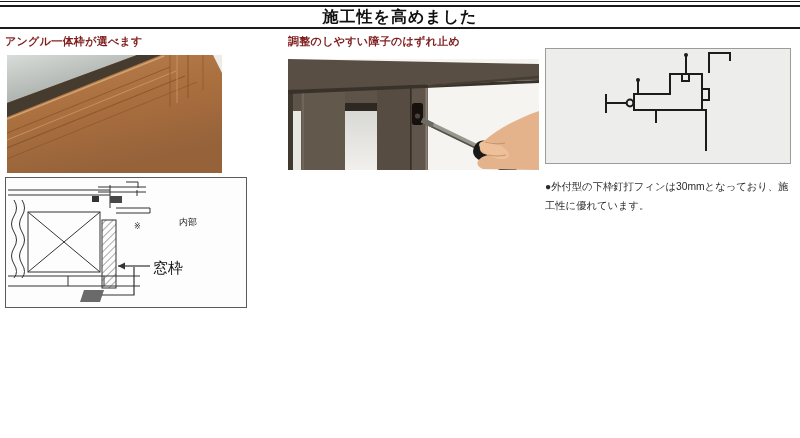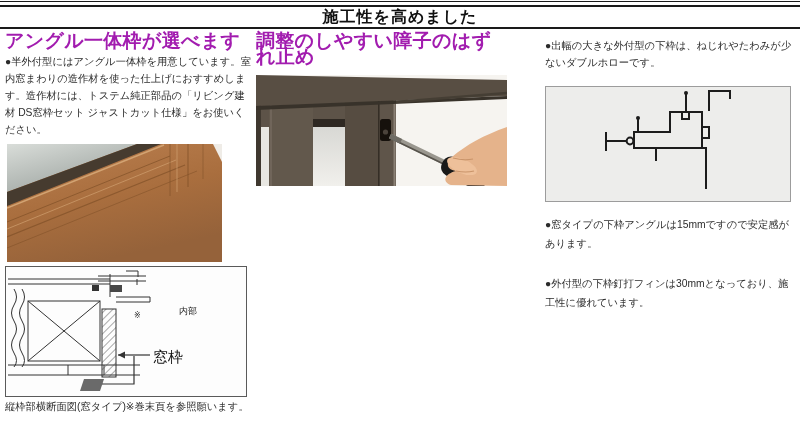--- a/index.html
+++ b/index.html
@@ -8,23 +8,23 @@
   
   .rule{position:absolute;left:0;width:800px;background:#1a1a1a;}
   #rule-top{top:1px;height:1px;}
   #rule-mid{top:5px;height:2px;}
   #rule-bot{top:27px;height:2px;}
   #page-title{position:absolute;top:7px;left:0;width:800px;text-align:center;
               font-size:16px;font-weight:bold;color:#111;letter-spacing:1px;}
   
   .col{position:absolute;top:33px;}
   #col1{left:5px;width:248px;}
-  #col2{left:256px;width:251px;}
+  #col2{left:288px;width:251px;}
   #col3{left:545px;width:248px;}
-  .col h3{margin:0;font-size:19px;font-weight:bold;color:#a21caf;line-height:16px;letter-spacing:.3px;}
+  .col h3{margin:0;font-size:11px;font-weight:bold;color:#7f1d1d;line-height:16px;letter-spacing:.3px;}
   .body-text{margin:4px 0 0 0;font-size:10.3px;line-height:17px;color:#2b2b2b;
              letter-spacing:0;word-break:break-all;}
   .caption{margin:3px 0 0 0;font-size:10.3px;line-height:13px;color:#2b2b2b;word-break:break-all;}
   .photo{display:block;}
   #corner-photo{margin:6px 0 0 2px;}
   #adjust-photo{margin:10px 0 0 0;}
   #tech-box{margin:4px 0 0 0;width:240px;height:129px;border:1px solid #5a5a5a;background:#fdfdfd;}
   #profile-box{margin:15px 0 0 0;width:244px;height:114px;border:1px solid #9c9c9c;background:#ededeb;}
   .note{margin:13px 0 0 0;font-size:10.3px;line-height:19px;color:#2b2b2b;word-break:break-all;}
   .note + .note{margin-top:21px;}
@@ -34,21 +34,20 @@
 
 <div id="page">
 
   <div class="rule" id="rule-top"></div>
   <div class="rule" id="rule-mid"></div>
   <div id="page-title">施工性を高めました</div>
   <div class="rule" id="rule-bot"></div>
 
   <div class="col" id="col1">
     <h3>アングル一体枠が選べます</h3>
-    <p class="body-text">●半外付型にはアングル一体枠を用意しています。室内窓まわりの造作材を使った仕上げにおすすめします。造作材には、トステム純正部品の「リビング建材 DS窓枠セット ジャストカット仕様」をお使いください。</p>
 
     <svg class="photo" id="corner-photo" width="215" height="118" viewBox="0 0 215 118">
       <defs>
         <linearGradient id="glassG" x1="0" y1="0" x2="0.7" y2="1">
           <stop offset="0" stop-color="#d9ddd9"></stop>
             <stop offset="1" stop-color="#99a09c"></stop>
         </linearGradient>
         <linearGradient id="woodG" x1="0" y1="0" x2="0.4" y2="1">
           <stop offset="0" stop-color="#bb8050"></stop>
             <stop offset="0.55" stop-color="#a96e3e"></stop>
@@ -94,21 +93,20 @@
         <g stroke="#333" stroke-width="1.2" fill="none">
           <path d="M112,88 h32"></path>
           <path d="M96,117 h32 V89"></path>
         </g>
         <polygon points="112,88 119,84.5 119,91.5" fill="#333"></polygon>
         <text x="128" y="51" font-size="8" fill="#333">※</text>
         <text x="173" y="47" font-size="9" fill="#222">内部</text>
         <text x="147" y="95" font-size="15" fill="#111">窓枠</text>
       </svg>
     </div>
-    <p class="caption">縦枠部横断面図(窓タイプ)※巻末頁を参照願います。</p>
   </div>
 
   <div class="col" id="col2">
     <h3>調整のしやすい障子のはずれ止め</h3>
 
     <svg class="photo" id="adjust-photo" width="251" height="111" viewBox="0 0 251 111">
       <defs>
         <linearGradient id="glassM" x1="0" y1="0" x2="0" y2="1">
           <stop offset="0" stop-color="#d8d8d4"></stop>
             <stop offset="1" stop-color="#f1f0ec"></stop>
@@ -137,21 +135,20 @@
       <g transform="rotate(26 208 98)">
         <rect x="184" y="88" width="48" height="20" rx="9" fill="#191919"></rect>
       </g>
       <path d="M251,52 C228,60 210,70 196,82 C189,88 191,95 200,96 C188,99 186,107 195,110 L251,111 Z" fill="#e5b38b"></path>
       <ellipse cx="206" cy="91" rx="16" ry="7" transform="rotate(24 206 91)" fill="#eec09a"></ellipse>
       <path d="M197,83 q11,3 20,1 M200,96 q10,2 18,0" stroke="#c9946a" stroke-width="1.2" fill="none"></path>
     </svg>
   </div>
 
   <div class="col" id="col3">
-    <p class="body-text">●出幅の大きな外付型の下枠は、ねじれやたわみが少ないダブルホローです。</p>
 
     <div id="profile-box">
       <svg width="244" height="114" viewBox="0 0 244 114">
         <g stroke="#1c1c1c" stroke-width="2" fill="none" stroke-linecap="square">
           <path d="M60,46 v17"></path>
           <path d="M60,54 h19"></path>
           <circle cx="84" cy="54" r="3.4"></circle>
           <path d="M88,61 V45 h36"></path>
           <path d="M92,45 V33"></path>
           <path d="M88,61 h72"></path>
@@ -162,17 +159,16 @@
           <path d="M156,25 v36"></path>
           <path d="M156,40 h7 v11 h-7"></path>
           <path d="M163,23 V4 h21 v7"></path>
           <path d="M160,61 V101"></path>
         </g>
         <circle cx="92" cy="31" r="2" fill="#1c1c1c"></circle>
         <circle cx="140" cy="6" r="2" fill="#1c1c1c"></circle>
       </svg>
     </div>
 
-    <p class="note">●窓タイプの下枠アングルは15mmですので安定感があります。</p>
     <p class="note">●外付型の下枠釘打フィンは30mmとなっており、施工性に優れています。</p>
   </div>
 
 </div>
 
 </body></html>

